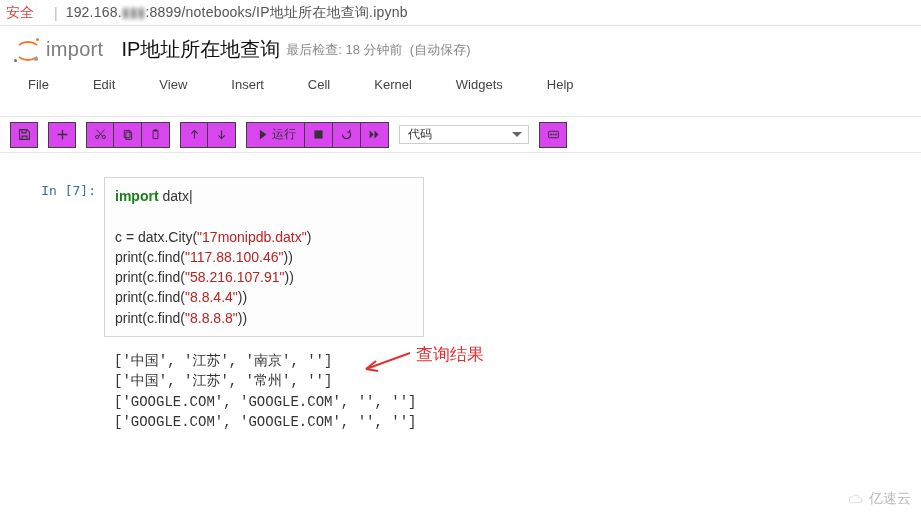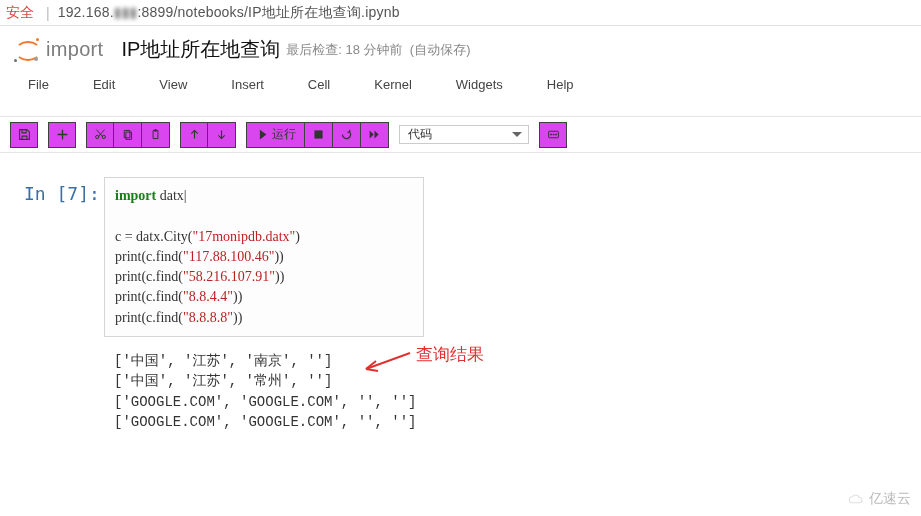--- a/index.html
+++ b/index.html
@@ -1,18 +1,18 @@
 <!DOCTYPE html>
 <html><head>
 <meta charset="utf-8">
 <style>
   * { box-sizing: border-box; }
   body { margin:0; font-family: "Helvetica Neue", Arial, sans-serif; font-size:13px; background:#fff; color:#333; width:921px; }
   .addr-bar { height:26px; border-bottom:1px solid #e0e0e0; display:flex; align-items:center; padding:0 6px; background:#fff; font-size:14px; }
-  .addr-prefix { color:#d44; margin-right:12px; }
+  .addr-prefix { color:#d44; margin-right:20px; }
   .addr-sep { color:#bbb; margin-right:8px; }
   .addr-text { color:#555; letter-spacing:.2px; }
   .addr-blur { filter: blur(2px); color:#888; }
   .header { display:flex; align-items:center; padding:10px 14px 6px 14px; }
   .logo { display:flex; align-items:center; margin-right:18px; }
   .logo-mark { width:26px; height:26px; position:relative; margin-right:6px; }
   .logo-mark::before { content:""; position:absolute; width:22px; height:16px; border:2px solid #f37726; border-radius:50%/50%; left:1px; top:4px; border-left-color:transparent; border-right-color:transparent; }
   .logo-mark::after { content:""; position:absolute; width:3px; height:3px; background:#f37726; border-radius:50%; left:22px; top:1px; }
   .logo-dotA { position:absolute; width:3px; height:3px; background:#6e6e6e; border-radius:50%; left:0; top:22px; }
   .logo-dotB { position:absolute; width:4px; height:4px; background:#9e9e9e; border-radius:50%; left:20px; top:20px; }
@@ -25,22 +25,22 @@
   .tbtn { border:1px solid #404040; background:#d946ef; height:26px; min-width:28px; display:flex; align-items:center; justify-content:center; margin:0; padding:0 6px; color:#333; }
   .tbtn + .tbtn.joined { border-left:none; }
   .tgap { width:10px; }
   .tbtn svg { width:13px; height:13px; }
   .run-btn { padding:0 8px; }
   .run-label { margin-left:4px; font-size:12px; }
   .cell-type { border:1px solid #ccc; height:19px; width:130px; display:flex; align-items:center; justify-content:space-between; padding:0 6px 0 8px; color:#333; font-size:12px; }
   .caret { width:0; height:0; border-left:5px solid transparent; border-right:5px solid transparent; border-top:5px solid #666; }
   .notebook { padding:24px 24px 30px 24px; }
   .cell { display:flex; }
-  .prompt { width:80px; text-align:right; color:#3b6ea5; font-family: Menlo, Consolas, monospace; font-size:18px; padding:6px 8px 0 0; white-space:nowrap; }
-  .code-area { border:1px solid #d6d6d6; background:#fdfdfd; padding:8px 10px; font-family: Liberation Serif, serif; font-size:14px; line-height:1.45; flex:0 0 auto; position:relative; }
+  .prompt { width:80px; text-align:right; color:#3b6ea5; font-family: Menlo, Consolas, monospace; font-size:13px; padding:6px 8px 0 0; white-space:nowrap; }
+  .code-area { border:1px solid #d6d6d6; background:#fdfdfd; padding:8px 10px; font-family: Liberation Sans, sans-serif; font-size:14px; line-height:1.45; flex:0 0 auto; position:relative; }
   .cursor { color:#333; }
   .kw { color:#1a7f1a; font-weight:bold; }
   .str { color:#b22; }
   .annot { position:absolute; color:#e03030; font-size:17px; font-family:"Microsoft YaHei","PingFang SC",sans-serif; }
   .output { padding:8px 10px 0 10px; font-family: Menlo, Consolas, "Courier New", monospace; font-size:14px; line-height:1.45; white-space:pre; position:relative; }
   .watermark { position:fixed; right:10px; bottom:8px; color:#bababa; font-size:14px; display:flex; align-items:center; gap:4px; }
   .watermark svg { width:18px; height:14px; opacity:.45; }
 </style>
 </head>
 <body>

